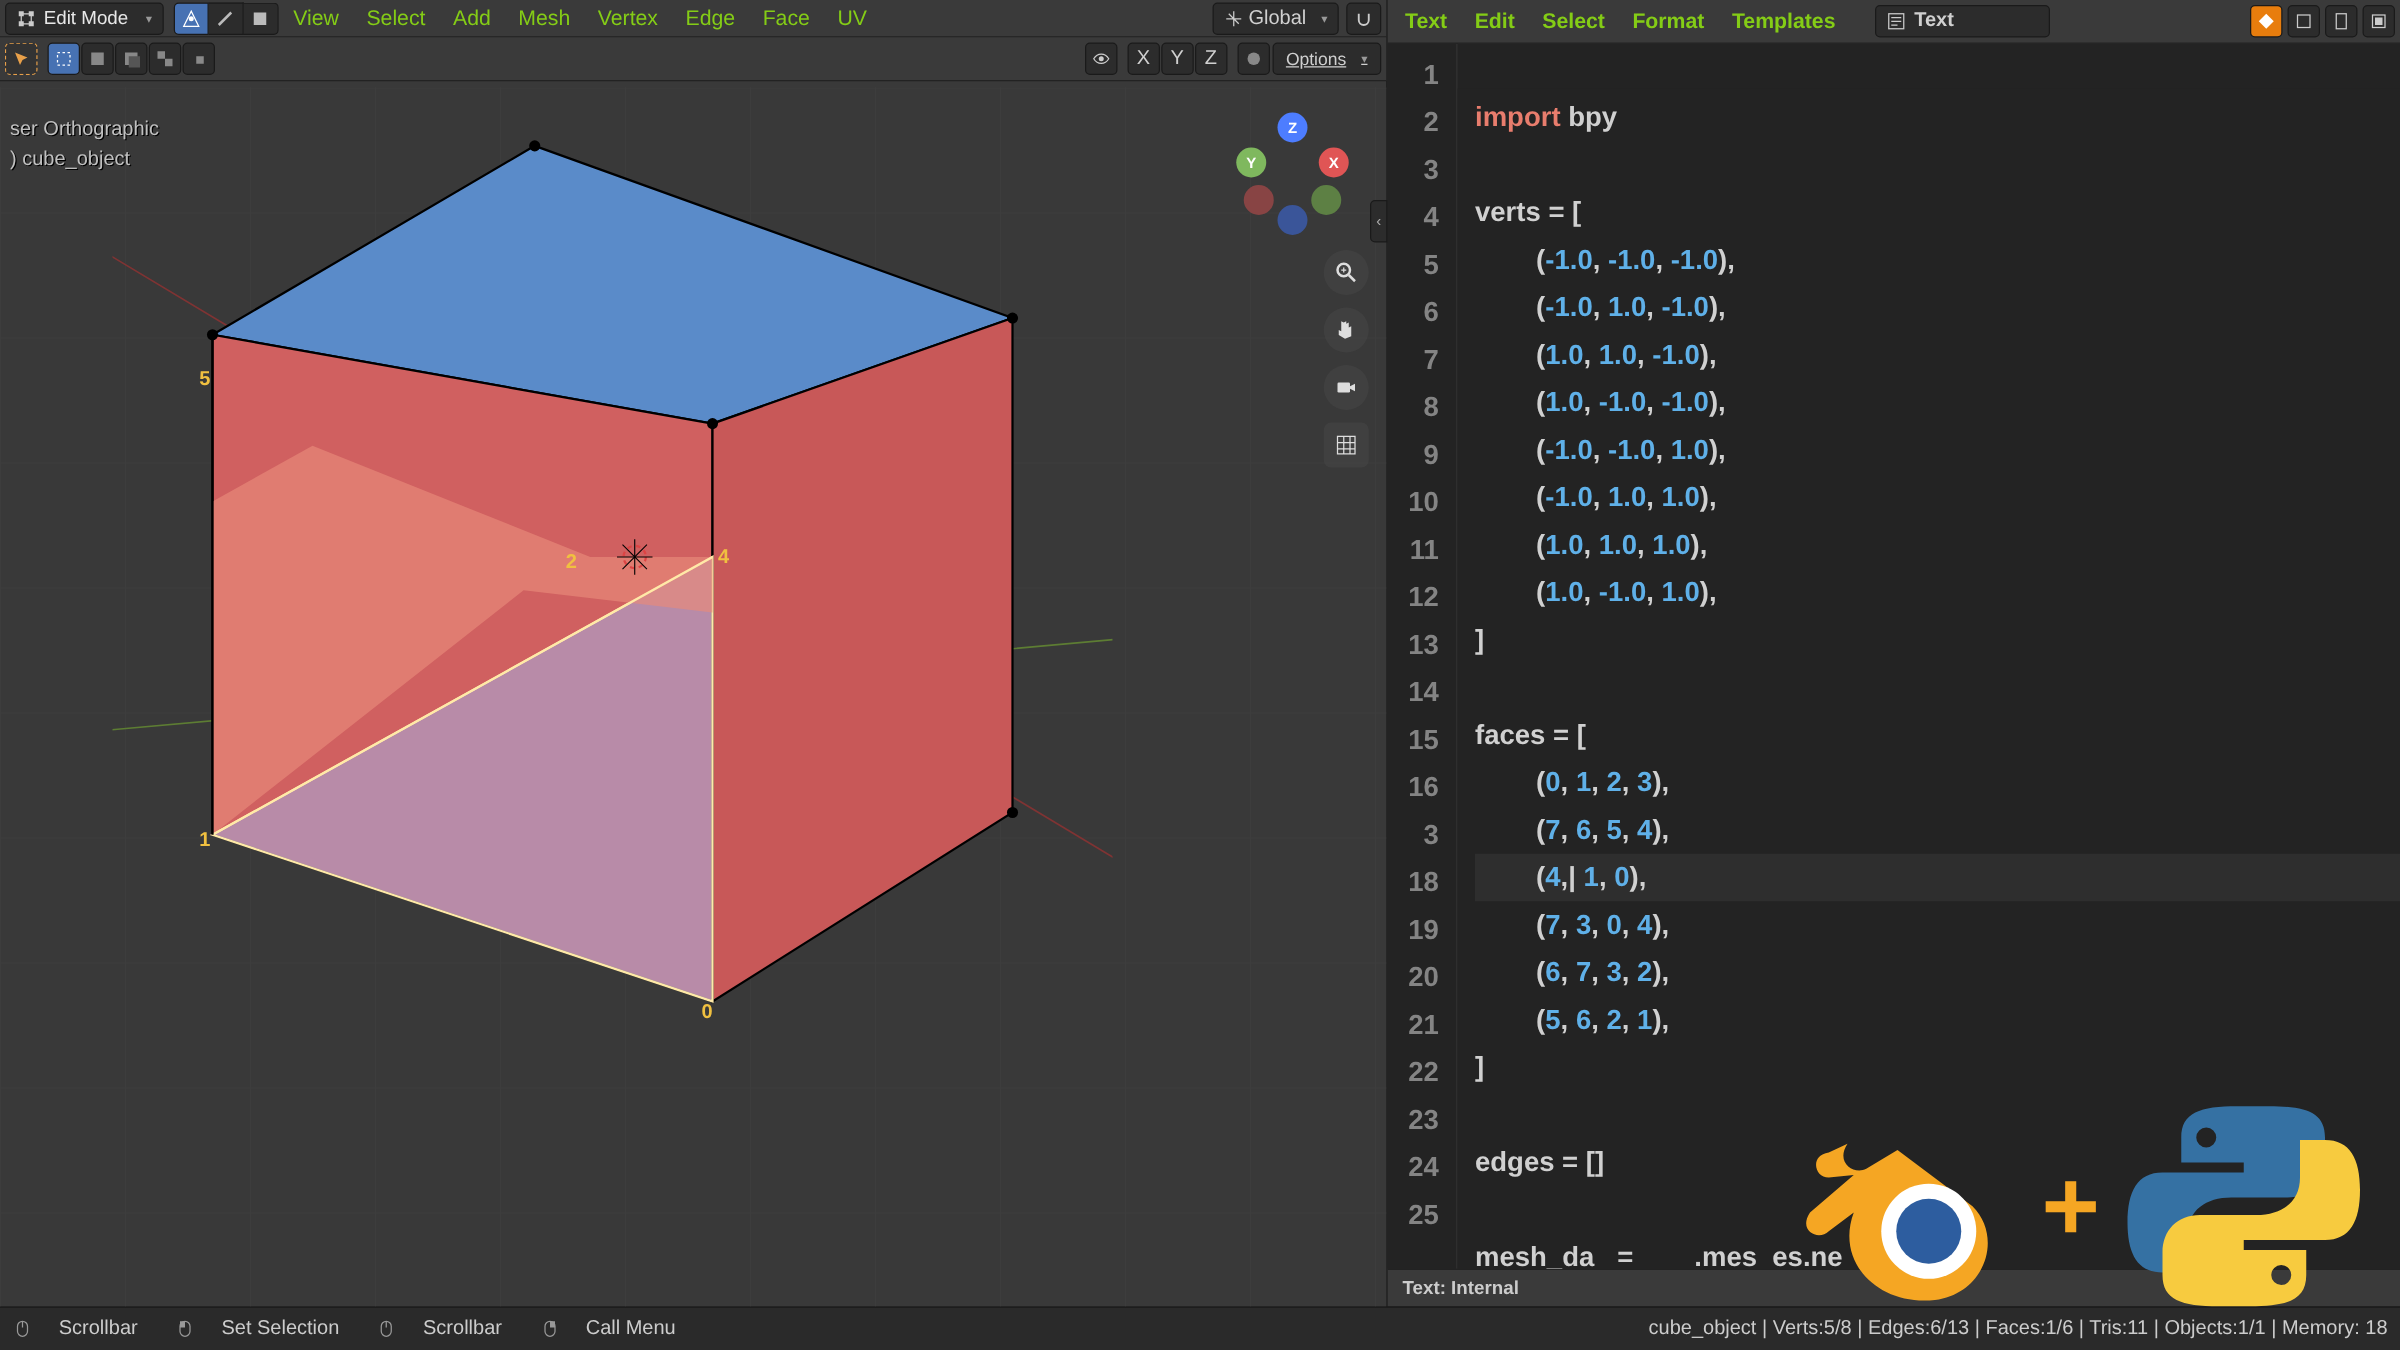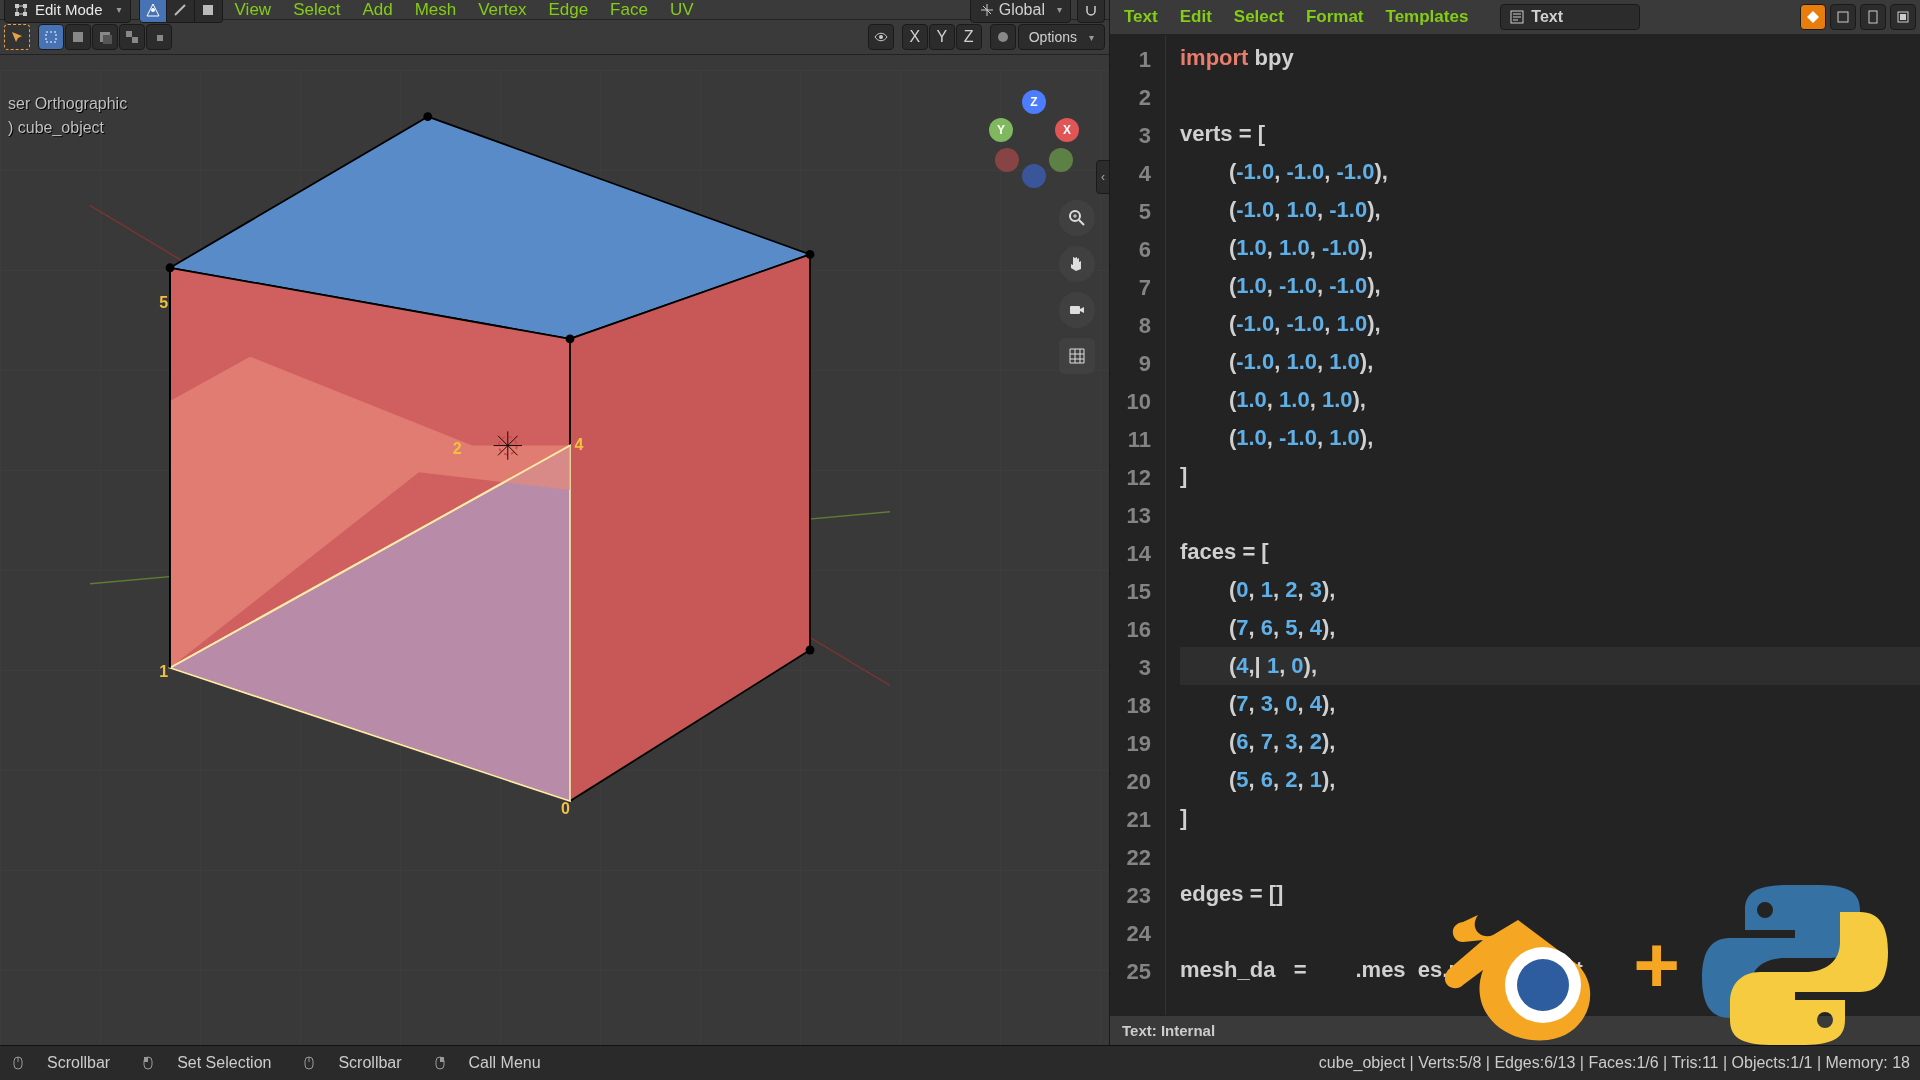--- a/index.html
+++ b/index.html
@@ -3,41 +3,41 @@
 <meta charset="utf-8">
 <style>
 * { margin: 0; padding: 0; box-sizing: border-box; font-family: sans-serif; }
 body { background: #303030; color: #d0d0d0; width: 1920px; height: 1080px; overflow: hidden; position: relative; }
 
 .main-split { display: flex; height: 1045px; }
 .viewport-panel { width: 1110px; background: #393939; position: relative; border-right: 1px solid #1a1a1a; }
 .text-panel { flex: 1; background: #232323; display: flex; flex-direction: column; font-weight: bold; }
 
 
-.vp-header { height: 20px; background: #3a3a3a; border-bottom: 1px solid #222; display: flex; align-items: center; padding: 0 4px; gap: 2px; }
+.vp-header { height: 30px; background: #3a3a3a; border-bottom: 1px solid #222; display: flex; align-items: center; padding: 0 4px; gap: 2px; }
 .mode-select { background: #2c2c2c; border: 1px solid #1a1a1a; border-radius: 4px; height: 26px; display: flex; align-items: center; padding: 0 8px; gap: 6px; cursor: pointer; }
 .mode-select svg { width: 16px; height: 16px; }
 .mode-label { font-size: 15px; color: #e8e8e8; }
 .chev { font-size: 10px; color: #999; margin-left: 8px; }
 .shade-btns { display: flex; gap: 0; margin-left: 6px; }
 .shade-btn { width: 28px; height: 26px; background: #2c2c2c; border: 1px solid #1a1a1a; display: flex; align-items: center; justify-content: center; cursor: pointer; }
 .shade-btn:first-child { border-radius: 4px 0 0 4px; background: #4772b3; }
 .shade-btn:last-child { border-radius: 0 4px 4px 0; }
 .shade-btn + .shade-btn { border-left: none; }
 .menu-item { padding: 0 10px; font-size: 17px; color: #84cc16; cursor: pointer; height: 35px; display: flex; align-items: center; }
 .spacer { flex: 1; }
 .orient-select { background: #2c2c2c; border: 1px solid #1a1a1a; border-radius: 4px; height: 26px; display: flex; align-items: center; padding: 0 8px; gap: 4px; cursor: pointer; }
 .snap-btn { width: 28px; height: 26px; background: #2c2c2c; border: 1px solid #1a1a1a; border-radius: 4px; display: flex; align-items: center; justify-content: center; cursor: pointer; margin-left: 4px; }
 
 
 .vp-toolbar { height: 35px; background: #3a3a3a; border-bottom: 1px solid #222; display: flex; align-items: center; padding: 0 4px; gap: 2px; }
 .sel-btn { width: 26px; height: 26px; background: #2c2c2c; border: 1px solid #1a1a1a; border-radius: 4px; display: flex; align-items: center; justify-content: center; cursor: pointer; }
 .sel-btn.active { background: #4772b3; }
 .sel-btn + .sel-btn { margin-left: -1px; }
-.options-btn { background: #2c2c2c; border: 1px solid #1a1a1a; border-radius: 4px; height: 26px; padding: 0 10px; display: flex; align-items: center; gap: 4px; cursor: pointer; font-size: 14px; }
+.options-btn { background: #2c2c2c; border: 1px solid #1a1a1a; border-radius: 4px; height: 26px; padding: 0 10px; display: flex; align-items: center; gap: 4px; cursor: pointer; font-size: 14px; text-decoration: underline; }
 
 
 .vp-3d { position: absolute; top: 70px; left: 0; right: 0; bottom: 0; background:
   linear-gradient(#3d3d3d 1px, transparent 1px) 0 0 / 100px 100px,
   linear-gradient(90deg, #3d3d3d 1px, transparent 1px) 0 0 / 100px 100px,
   #393939;
 }
 .vp-overlay-text { position: absolute; top: 22px; left: 8px; font-size: 16px; color: #c0c0c0; text-shadow: 1px 1px 0 #000; line-height: 1.5; }
 .vp-cube { position: absolute; top: 20px; left: 90px; width: 800px; height: 800px; }
 
@@ -60,21 +60,21 @@
 .txt-header { height: 35px; background: #3a3a3a; border-bottom: 1px solid #222; display: flex; align-items: center; padding: 0 4px; gap: 2px; }
 .txt-header .menu-item { font-size: 17px; }
 .txt-name-field { background: #2c2c2c; border: 1px solid #1a1a1a; border-radius: 4px; height: 26px; display: flex; align-items: center; padding: 0 8px; gap: 6px; margin-left: 20px; min-width: 140px; }
 .header-icons { display: flex; gap: 4px; margin-left: auto; }
 .hdr-icon { width: 26px; height: 26px; background: #2c2c2c; border: 1px solid #1a1a1a; border-radius: 4px; display: flex; align-items: center; justify-content: center; cursor: pointer; }
 .hdr-icon.orange { background: #e87d0d; }
 
 
 .code-area { flex: 1; display: flex; font-family: 'DejaVu Sans Mono', Consolas, monospace; font-size: 22px; line-height: 38px; overflow: hidden; position: relative; }
 .gutter { background: #232323; color: #848484; text-align: right; padding: 6px 14px 0 10px; border-right: 1px solid #333; user-select: none; min-width: 56px; }
-.code { flex: 1; padding: 4px 0 0 14px; color: #d0d0d0; white-space: pre; background: #232323; }
+.code { flex: 1; padding: 4px 0 0 14px; color: #d0d0d0; white-space: pre; background: #232323; margin-top: 36px; }
 .kw { color: #e87d6d; }
 .num { color: #5fb0e8; }
 .ident { color: #d0d0d0; }
 .code-line.current { background: #2e2e2e; }
 
 
 .txt-footer { height: 30px; background: #3a3a3a; border-top: 1px solid #222; display: flex; align-items: center; padding: 0 12px; font-size: 15px; color: #ccc; }
 
 
 .status-bar { height: 35px; background: #2a2a2a; border-top: 1px solid #111; display: flex; align-items: center; padding: 0 10px; font-size: 16px; color: #ccc; gap: 30px; }

